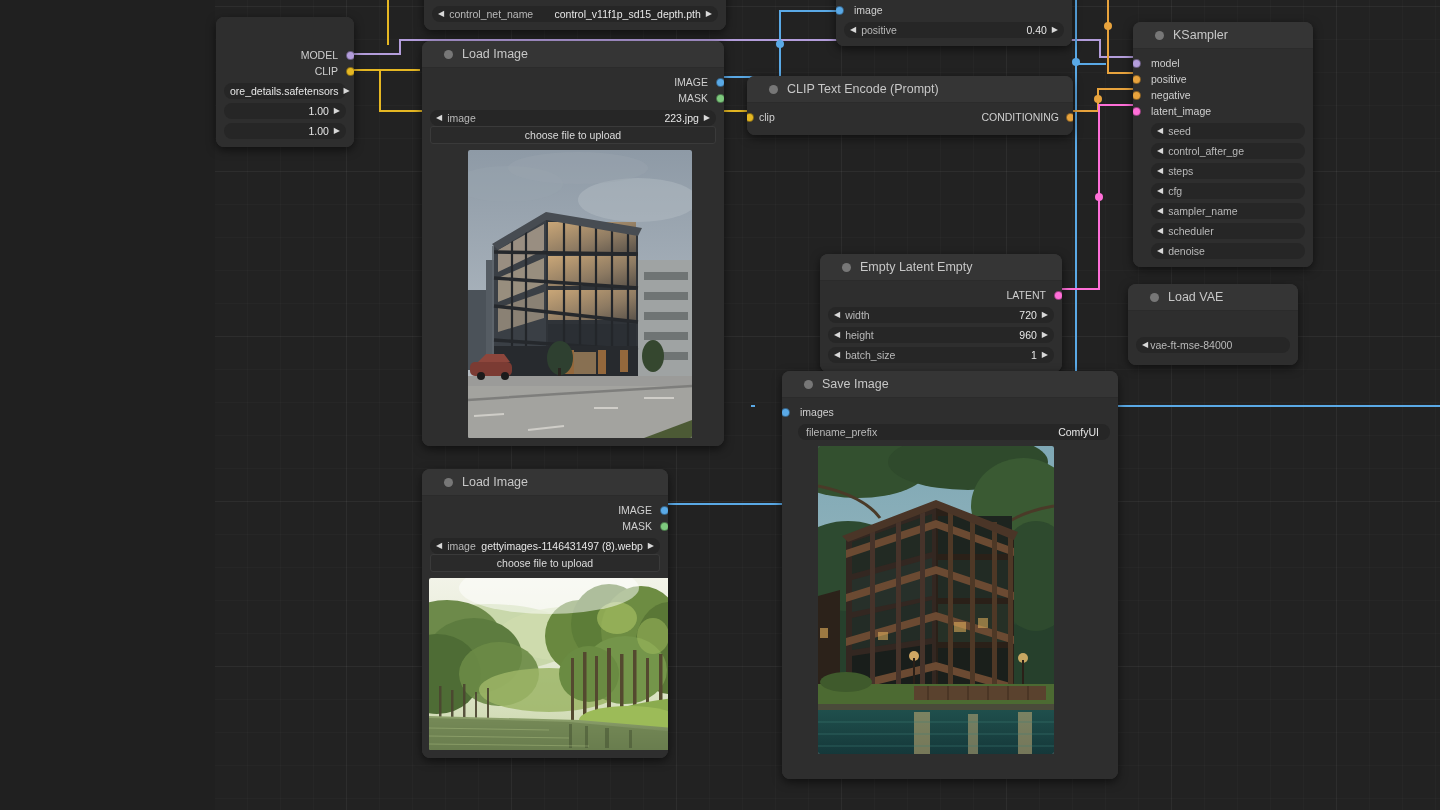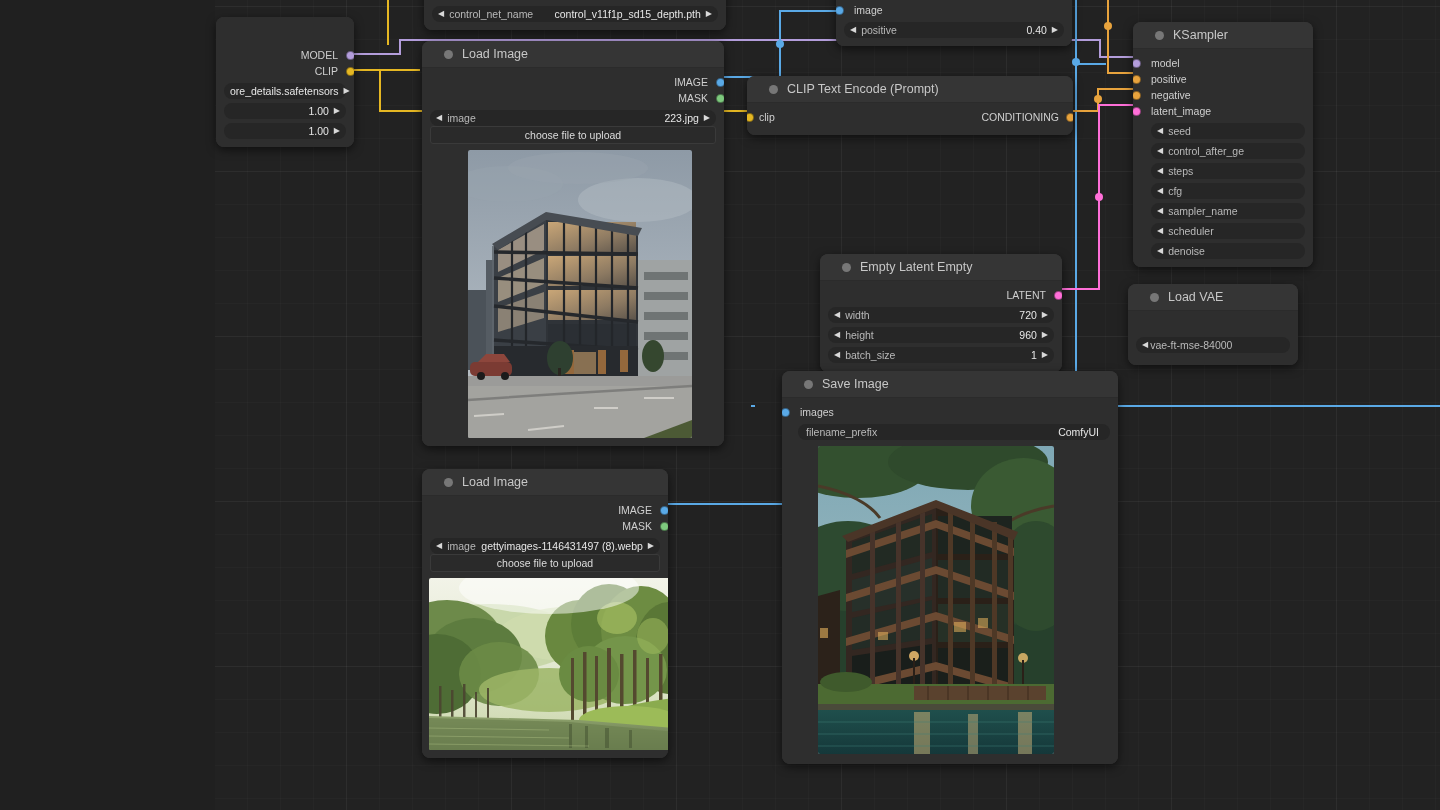--- a/index.html
+++ b/index.html
@@ -463,21 +463,21 @@
         <span class="wname" style="margin-left:2px;">vae-ft-mse-84000</span>
       </div>
     </div>
   </div>
 
   <div class="node" id="node-saveimg">
     <div class="node-title">
       <span class="dot-collapse"></span>
       <span>Save Image</span>
     </div>
-    <div class="node-body" style="padding-bottom:10px;">
+    <div class="node-body" style="padding-bottom:25px;">
       <div class="slot-row in">
         <span class="slot-dot" style="background:#5aa9e6"></span>
         <span class="slot-label">images</span>
       </div>
       <div class="widget" style="margin-left:8px;gap:48px;">
         <span class="wname" style="margin-left:2px;">filename_prefix</span>
         <span class="wval">ComfyUI</span>
       </div>
       <div class="img-preview" style="width:236px;height:308px;margin-left:28px;">
         <svg width="236" height="308" viewBox="0 0 236 308">

